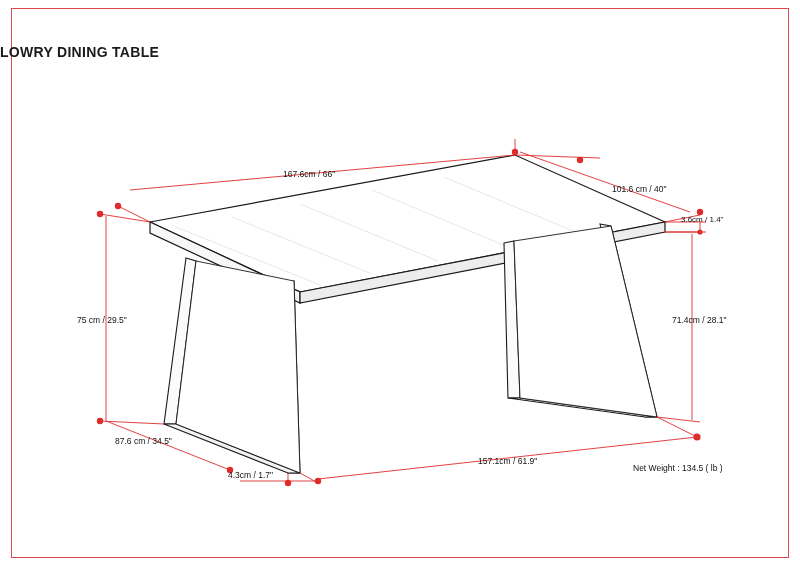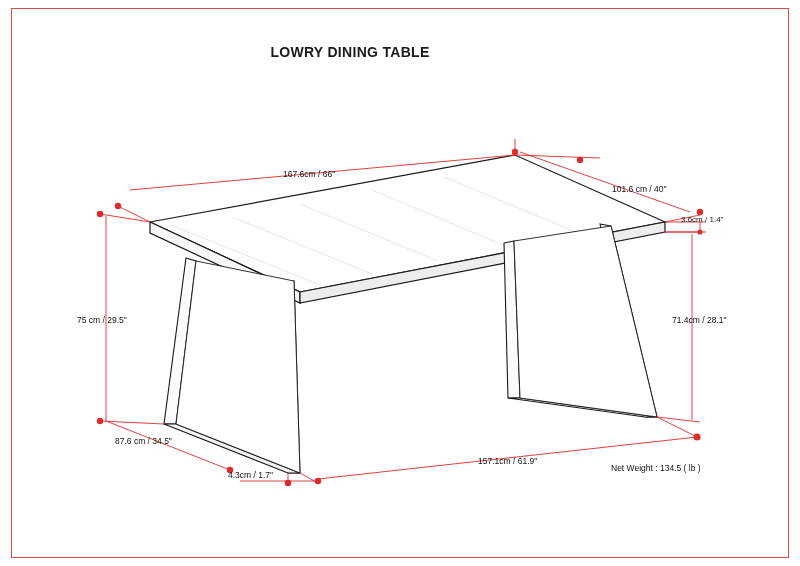--- a/index.html
+++ b/index.html
@@ -24,21 +24,20 @@
     width: 778px;
     height: 550px;
     border: 1px solid #e04a4a;
     box-sizing: border-box;
   }
   #title {
     position: absolute;
     left: 0;
     top: 44px;
     width: 700px;
-    text-align: center;
     font-size: 14px;
     font-weight: bold;
     color: #1a1a1a;
     letter-spacing: 0.3px;
   }
   svg#drawing {
     position: absolute;
     left: 0;
     top: 0;
     width: 800px;
@@ -163,15 +162,15 @@
   <div class="dim-label" style="left:77px; top:315px;">75 cm / 29.5"</div>
 
   <div class="dim-label" style="left:672px; top:315px;">71.4cm / 28.1"</div>
 
   <div class="dim-label" style="left:115px; top:436px;">87.6 cm / 34.5"</div>
 
   <div class="dim-label" style="left:228px; top:470px;">4.3cm / 1.7"</div>
 
   <div class="dim-label" style="left:478px; top:456px;">157.1cm / 61.9"</div>
 
-  <div class="weight-label" style="left:611px; top:463px;">Net Weight : 134.5 ( lb )</div>
+  <div class="weight-label" style="left:633px; top:463px;">Net Weight : 134.5 ( lb )</div>
 
 </div>
 
 </body></html>

